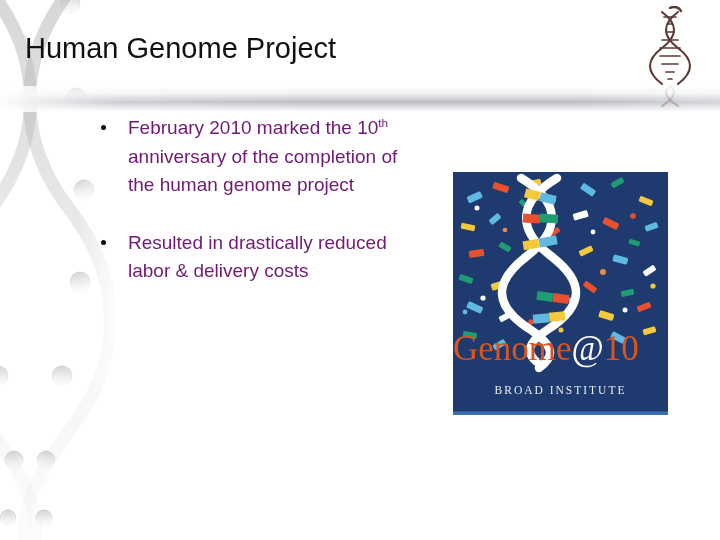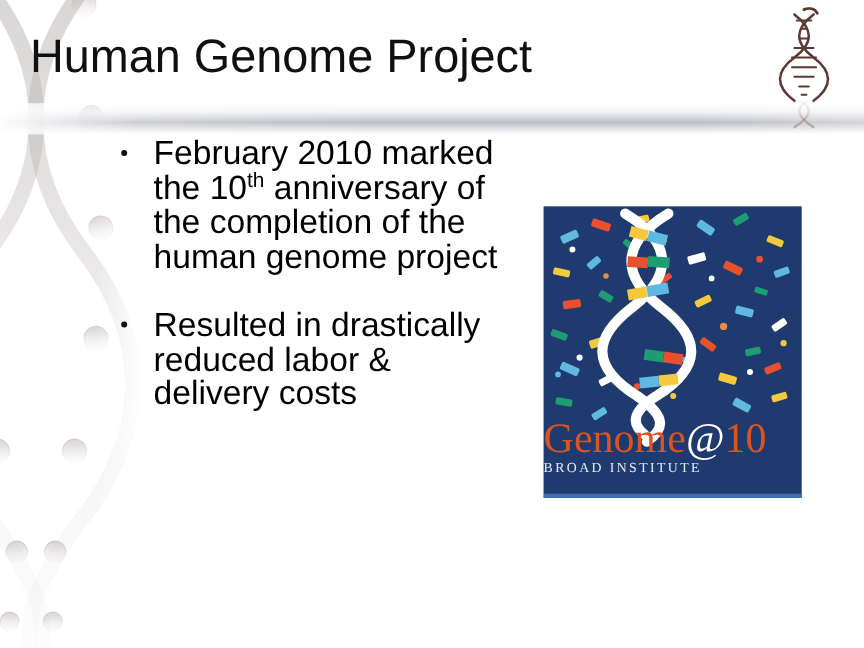--- a/index.html
+++ b/index.html
@@ -66,43 +66,43 @@
     z-index: 3;
     pointer-events: none;
   }
 
   
   .slide-title {
     position: absolute;
     left: 25px;
     top: 24px;
     z-index: 4;
-    font-size: 39px;
+    font-size: 29px;
     line-height: 48px;
     font-weight: normal;
     color: #101010;
     letter-spacing: 0px;
     white-space: nowrap;
   }
 
   
   .bullets {
     position: absolute;
     left: 96px;
     top: 114px;
     width: 330px;
     z-index: 4;
   }
   .bullet {
     position: relative;
     padding-left: 32px;
     margin-bottom: 29px;
-    font-size: 28px;
+    font-size: 19px;
     line-height: 28.5px;
-    color: #000000;
+    color: #701a75;
   }
   .bullet:last-child { margin-bottom: 6px; }
   .bullet .dot {
     position: absolute;
     left: 5px;
     top: 11px;
     width: 5px;
     height: 5px;
     border-radius: 50%;
     background: #0d0d0d;
@@ -126,21 +126,21 @@
   }
   .genome-card svg {
     position: absolute;
     left: 0; top: 0;
     width: 215px;
     height: 243px;
   }
   .genome-wordmark {
     position: absolute;
     left: 0;
-    top: 175px;
+    top: 158px;
     width: 176px;
     text-align: center;
     font-family: "Liberation Serif", serif;
     font-size: 35px;
     line-height: 38px;
     color: #d9541f;
     white-space: nowrap;
     z-index: 6;
   }
   .genome-wordmark .at-sign {
@@ -148,20 +148,21 @@
     font-style: normal;
   }
   .broad-line {
     position: absolute;
     left: 0;
     top: 212px;
     width: 215px;
     z-index: 6;
     display: flex;
     align-items: center;
+    justify-content: center;
     gap: 7px;
   }
   .broad-mark {
     width: 16px;
     height: 14px;
     flex: none;
   }
   .broad-text {
     font-family: "Liberation Serif", serif;
     font-size: 11.5px;

